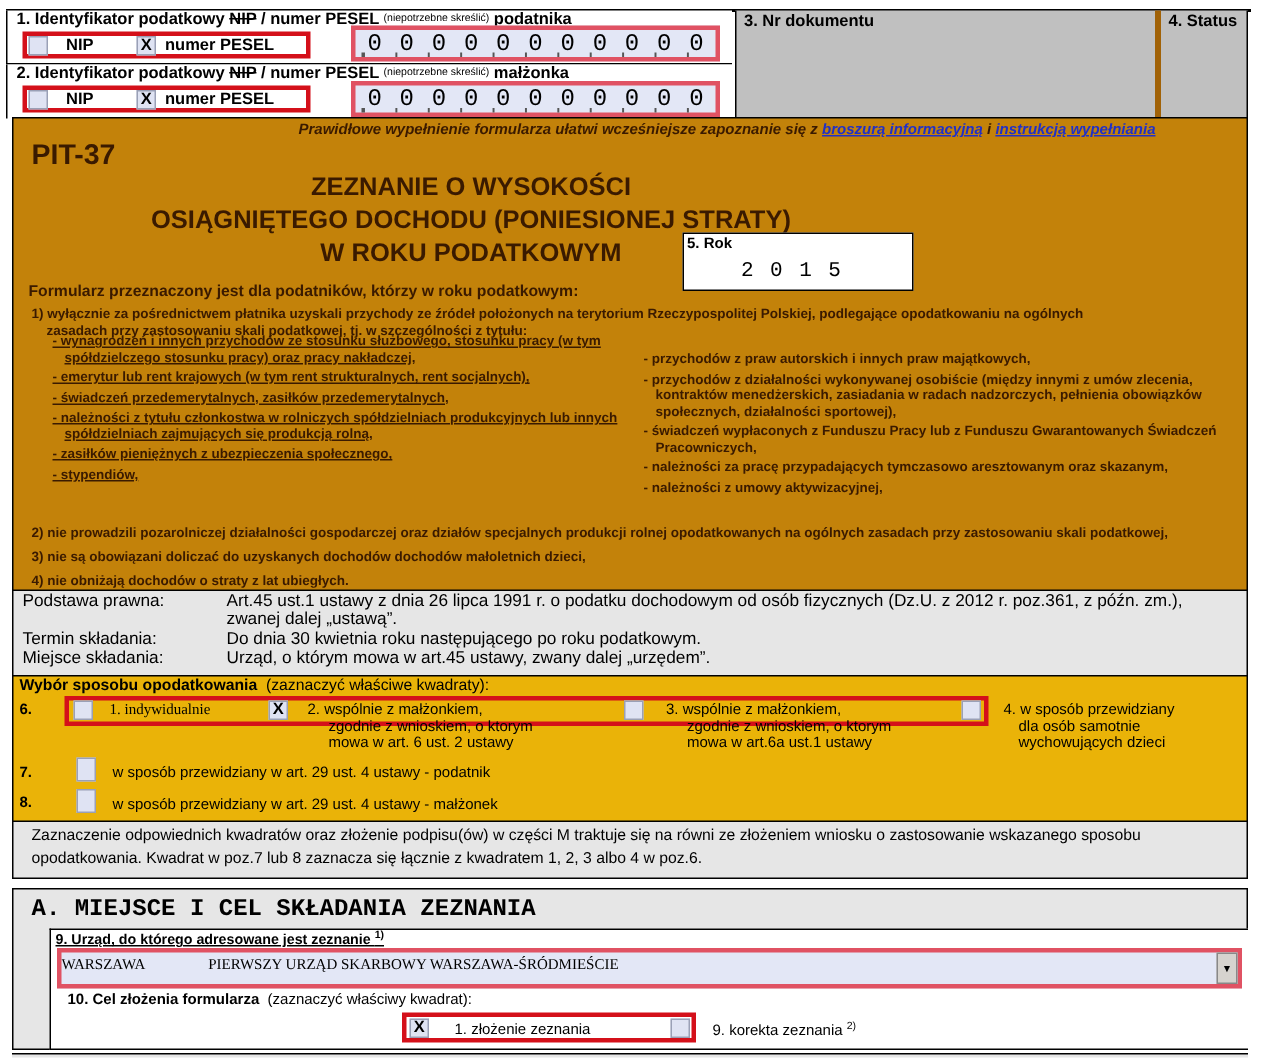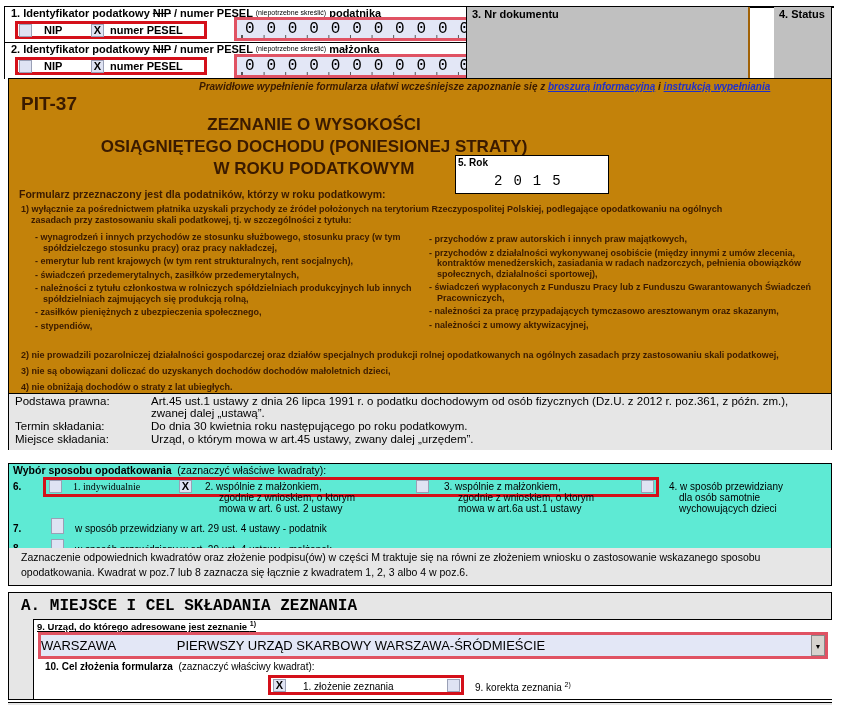--- a/index.html
+++ b/index.html
@@ -12,65 +12,65 @@
   .id-label { position: absolute; left: 6px; top: 0px; font-size: 11px; font-weight: bold; white-space: nowrap; }
   .id-label .strike { text-decoration: line-through; }
   .id-label .tiny { font-size: 7px; font-weight: normal; vertical-align: 2px; }
   .choice-box { position: absolute; left: 10px; width: 192px; height: 18px; background: #fff; border: 3px solid #d4101a; }
   .chk { position: absolute; width: 13px; height: 13px; background: #dfe3f3; border: 1px solid #9aa0b6; font-size: 11px; line-height: 11px; text-align: center; font-weight: bold; }
   .choice-label { position: absolute; font-size: 11px; font-weight: bold; top: 0px; }
   .pesel-box { position: absolute; left: 229px; width: 246px; height: 24px; border: 3px solid #e05263; background: #e3e7f6; }
   .pesel-digits { display: flex; justify-content: space-around; font-family: "Liberation Mono", monospace; font-size: 16px; line-height: 18px; padding: 0 2px; }
   .pesel-ticks { position: absolute; left: 4px; right: 4px; bottom: 0; height: 3px; border-left: 1px solid #555; background-image: linear-gradient(to right, #555 1px, transparent 1px); background-size: 21.6px 3px; }
 
-  .doc-cell { position: absolute; left: 466px; top: 7px; width: 284px; height: 71px; background: #c0c0c0; border-left: 1px solid #000; border-right: 2px solid #a16207; }
+  .doc-cell { position: absolute; left: 490px; top: 7px; width: 284px; height: 71px; background: #c0c0c0; border-left: 1px solid #000; border-right: 4px solid #a16207; }
   .status-cell { position: absolute; left: 774px; top: 7px; width: 58px; height: 71px; background: #c0c0c0; border-right: 1px solid #000; }
   .cell-title { font-size: 11px; font-weight: bold; padding: 1px 5px; }
 
   
   .orange { position: absolute; left: 8px; top: 78px; width: 824px; height: 316px; background: #c3820a; border: 1px solid #000; }
   .note-line { position: absolute; left: 190px; top: 2px; font-size: 10px; font-style: italic; font-weight: bold; color: #3a1a00; white-space: nowrap; }
   .note-line a { color: #2030c8; text-decoration: underline; }
   .pit-code { position: absolute; left: 12px; top: 14px; font-size: 19px; font-weight: bold; color: #3a1a00; }
   .main-title { position: absolute; left: 60px; top: 35px; width: 490px; text-align: center; font-size: 17px; font-weight: bold; color: #3a1a00; line-height: 22px; }
   .rok-box { position: absolute; left: 446px; top: 76px; width: 154px; height: 39px; background: #fff; border: 1px solid #000; }
   .rok-label { font-size: 10px; font-weight: bold; padding: 1px 2px; }
   .rok-val { font-family: "Liberation Mono", monospace; font-size: 14px; letter-spacing: 11px; position: absolute; left: 38px; top: 17px; }
   .intro { position: absolute; left: 10px; top: 109px; font-size: 10.5px; font-weight: bold; color: #3a1a00; }
   .cond1 { position: absolute; left: 12px; top: 125px; width: 800px; font-size: 9px; font-weight: bold; color: #3a1a00; line-height: 11px; }
   .cond1 .indent { padding-left: 10px; }
   .list-col { position: absolute; font-size: 9px; font-weight: bold; color: #3a1a00; line-height: 10.5px; }
   .list-col li { list-style: none; margin-bottom: 3px; padding-left: 8px; text-indent: -8px; }
-  .list-left { left: 26px; top: 153px; width: 390px; }
+  .list-left { left: 26px; top: 143px; width: 390px; text-decoration: underline; }
   .list-right { left: 420px; top: 155px; width: 395px; }
   .cond-rest { position: absolute; left: 12px; top: 268px; font-size: 9px; font-weight: bold; color: #3a1a00; line-height: 16px; }
 
   
   .legal { position: absolute; left: 8px; top: 394px; width: 824px; height: 56px; background: #e6e6e6; border-left: 1px solid #000; border-right: 1px solid #000; font-size: 11.5px; }
   .legal-row { position: absolute; left: 6px; }
   .legal-key { position: absolute; left: 0; width: 130px; }
   .legal-val { position: absolute; left: 136px; width: 670px; line-height: 12px; }
 
   
-  .method { position: absolute; left: 8px; top: 450px; width: 824px; height: 98px; background: #5eead4; border: 1px solid #000; border-top: 1px solid #000; margin-top: 13px; }
+  .method { position: absolute; left: 8px; top: 450px; width: 824px; height: 98px; background: #eab308; border: 1px solid #000; border-top: 1px solid #000; }
   .method-title { position: absolute; left: 4px; top: 0px; font-size: 10.5px; font-weight: bold; }
   .method-title span { font-weight: normal; }
   .row-num { position: absolute; font-size: 10px; font-weight: bold; }
   .red-frame { position: absolute; border: 3px solid #d4101a; }
   .opt-text { position: absolute; font-size: 10px; line-height: 11px; }
   .method-note { position: absolute; left: 8px; top: 548px; width: 824px; height: 38px; background: #e6e6e6; border: 1px solid #000; border-top: none; font-size: 10.5px; line-height: 15px; padding: 2px 12px; }
 
   
   .secA { position: absolute; left: 8px; top: 592px; width: 824px; height: 108px; background: #e6e6e6; border: 1px solid #000; }
   .secA-title { position: absolute; left: 12px; top: 4px; font-size: 16px; font-weight: bold; font-family: Liberation Mono, monospace; }
   .secA-inner { position: absolute; left: 24px; top: 26px; width: 799px; height: 81px; background: #fff; border: 1px solid #000; border-right: none; }
   .urzad-label { position: absolute; left: 3px; top: 0px; font-size: 9.5px; font-weight: bold; text-decoration: underline; }
   .urzad-label sup { font-size: 7px; }
   .urzad-select { position: absolute; left: 8px; top: 632px; width: 820px; height: 27px; border: 3px solid #e05263; background: #e3e7f6; }
-  .urzad-text { position: absolute; left: 0px; top: 3px; font-family: Liberation Sans, sans-serif; font-size: 13px; white-space: pre; }
+  .urzad-text { position: absolute; left: 0px; top: 3px; font-family: Liberation Serif, serif; font-size: 10px; white-space: pre; }
   .urzad-arrow { position: absolute; right: 0; top: 0; width: 14px; height: 21px; background: #d6d3ce; border: 1px solid #888; font-size: 7px; text-align: center; line-height: 21px; }
   .cel-label { position: absolute; left: 45px; top: 661px; font-size: 10px; font-weight: bold; }
   .cel-label span { font-weight: normal; }
   .cel-frame { position: absolute; left: 268px; top: 675px; width: 196px; height: 20px; border: 3px solid #d4101a; background: #fff; }
   .bottom-strip { position: absolute; left: 8px; top: 702px; width: 824px; height: 4px; background: #e6e6e6; border-top: 1px solid #000; }
 </style>
 </head>
 <body>
 
 <div class="abs" style="left:4px;top:6px;width:830px;height:2px;background:#000;"></div>

